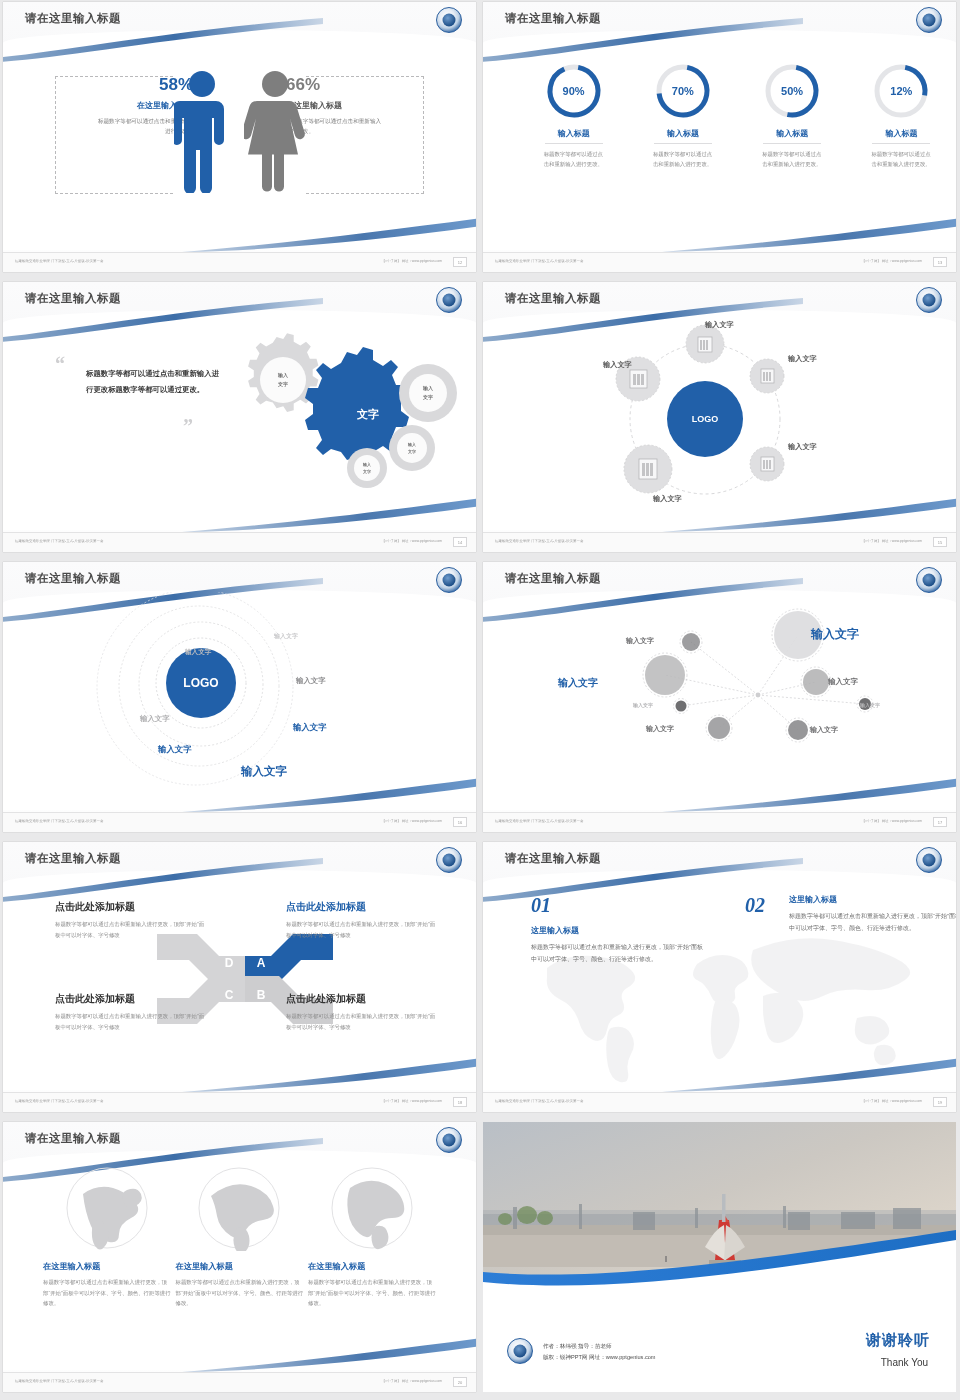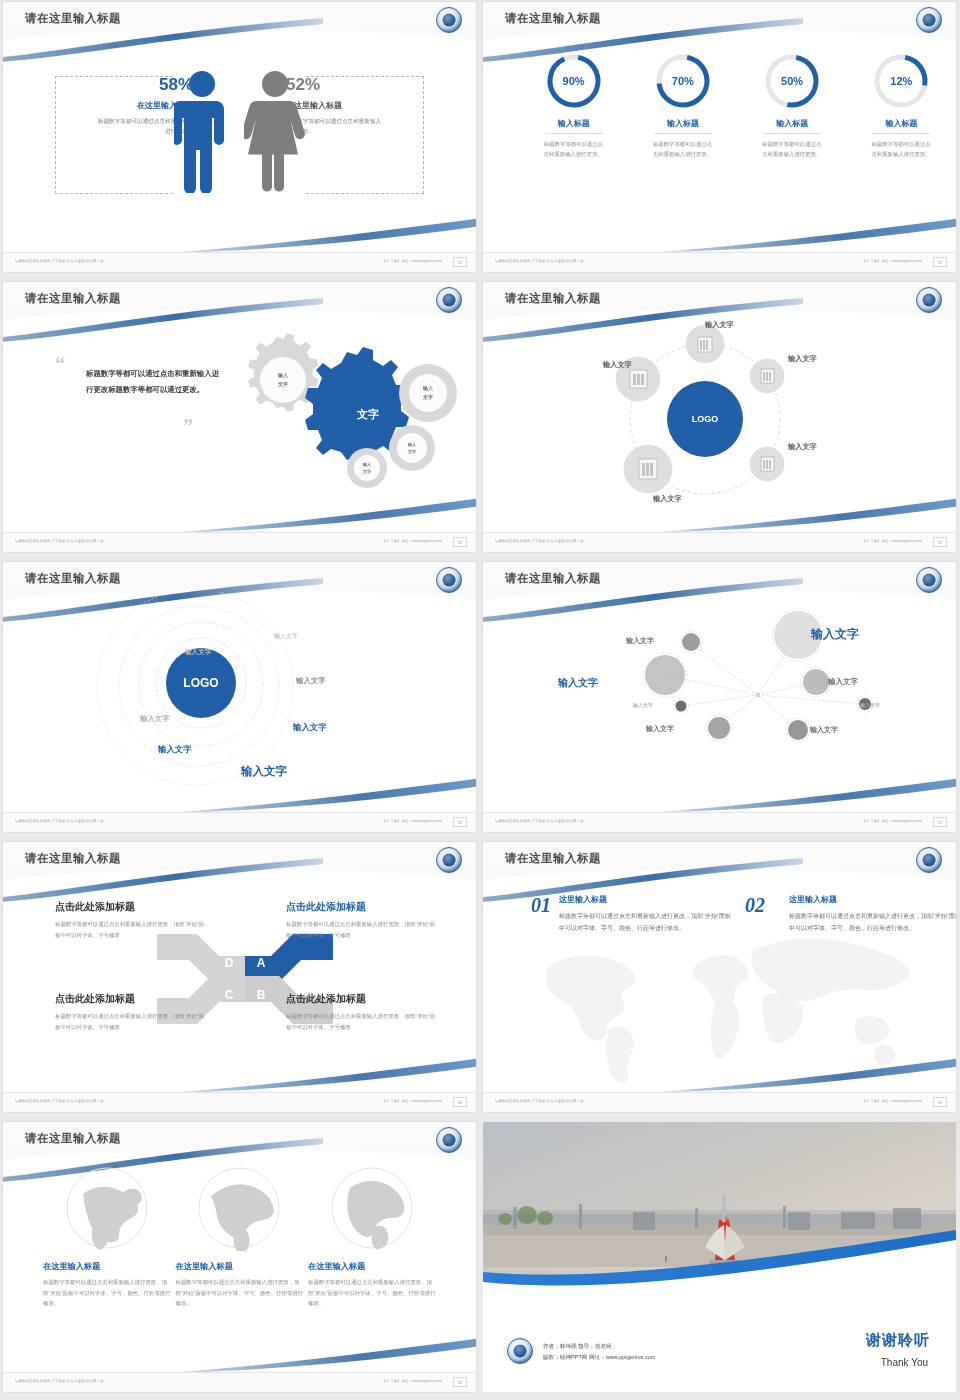--- a/index.html
+++ b/index.html
@@ -60,21 +60,21 @@
   .pc-pct{ font-size:17px; font-weight:700; line-height:1; }
   .pc-pct.blue{ color:#2160a9; }
   .pc-pct.gray{ color:#7e7e7e; }
   .pc-sub{ font-size:8px; font-weight:700; margin-top:7px; }
   .pc-sub.blue{ color:#2160a9;} .pc-sub.gray{ color:#555;}
   .pc-desc{ font-size:5.6px; color:#7a7a7a; line-height:1.75; margin-top:6px; width:100px; }
   .pc-col.l .pc-desc{ margin-left:auto; }
   .figs{ position:absolute; left:50%; top:14px; transform:translateX(-50%); display:flex; gap:14px; }
 
   
-  .donuts{ position:absolute; left:0; right:0; top:20px; display:flex; justify-content:space-around;margin-left:36px; }
+  .donuts{ position:absolute; left:0; right:0; top:30px; display:flex; justify-content:space-around;margin-left:36px; }
   .donut-item{ width:96px; text-align:center; }
   .donut{ position:relative; width:58px; height:58px; margin:0 auto; }
   .donut .dlabel{
     position:absolute; left:0; right:0; top:50%; transform:translateY(-50%);
     font-size:11px; font-weight:700; color:#2160a9;
   }
   .donut-title{ font-size:8px; font-weight:700; color:#2160a9; margin-top:8px; }
   .donut-rule{ width:58px; height:1px; background:#dddddf; margin:4px auto 6px; }
   .donut-desc{ font-size:5.4px; color:#8a8a8a; line-height:1.8; width:60px; margin:0 auto; text-align:left;}
 
@@ -163,21 +163,21 @@
           <div class="pc-dash-l"></div>
           <div class="pc-dash-r"></div>
 
           <div class="pc-col l">
             <div class="pc-pct blue">58%</div>
             <div class="pc-sub blue">在这里输入标题</div>
             <div class="pc-desc">标题数字等都可以通过点击和重新输入进行更改。</div>
           </div>
 
           <div class="pc-col r">
-            <div class="pc-pct gray">52%</div>
+            <div class="pc-pct gray">66%</div>
             <div class="pc-sub gray">在这里输入标题</div>
             <div class="pc-desc">标题数字等都可以通过点击和重新输入进行更改。</div>
           </div>
 
           <div class="figs">
             <svg width="56" height="125" viewBox="0 0 56 125">
               <circle cx="28" cy="16" r="13" fill="#2160a9"></circle>
               <path d="M14 33 h28 a8 8 0 0 1 8 8 v31 a5 5 0 0 1 -10 0 v-22 h-2 v70 a6 6 0 0 1 -12 0 v-38 h-4 v38 a6 6 0 0 1 -12 0 v-70 h-2 v22 a5 5 0 0 1 -10 0 v-31 a8 8 0 0 1 8 -8 z" fill="#2160a9"></path>
             </svg>
             <svg width="62" height="125" viewBox="0 0 62 125">
@@ -586,21 +586,21 @@
             <path d="M92 108 q14-4 20 6 q6 10 0 20 q-5 9 -3 18 q2 12 -8 10 q-9-2 -12-16 q-3-16 -1-28 q1-9 4-10 z"></path>
             <path d="M178 44 q16-12 34-8 q12 3 16 12 q4 10 -4 14 q-10 5 -8 12 q2 8 -8 10 q-12 2 -16-8 q-5-12 -14-16 q-8-4 0-16 z"></path>
             <path d="M196 82 q16-6 22 6 q5 12 0 26 q-4 14 -12 22 q-8 8 -12 -4 q-3-12 -2-26 q1-16 4-24 z"></path>
             <path d="M234 30 q40-16 80-10 q38 6 62 18 q24 12 10 22 q-16 12 -40 10 q-26-2 -42 6 q-18 9 -34 2 q-16-7 -28 -18 q-14-14 -8-30 z"></path>
             <path d="M244 76 q22-8 34 4 q10 10 4 24 q-6 14 -18 18 q-12 4 -16 -8 q-4-14 -4 -24 q0-10 0-14 z"></path>
             <path d="M338 98 q22-6 30 6 q6 10 -4 16 q-12 8 -22 2 q-10-6 -4-24 z"></path>
             <path d="M358 126 q14-4 18 6 q3 8 -6 12 q-10 4 -14-4 q-3-8 2-14 z"></path>
           </g>
         </svg>
 
-        <div style="position:absolute;left:48px;top:22px;display:flex;gap:8px;">
+        <div style="position:absolute;left:48px;top:22px;display:flex;gap:8px;flex-direction:column;">
           <div class="num">01</div>
           <div>
             <div class="n-h">这里输入标题</div>
             <div class="n-p">标题数字等都可以通过点击和重新输入进行更改，顶部“开始”面板中可以对字体、字号、颜色、行距等进行修改。</div>
           </div>
         </div>
         <div style="position:absolute;left:262px;top:22px;display:flex;gap:24px;">
           <div class="num">02</div>
           <div>
             <div class="n-h">这里输入标题</div>

